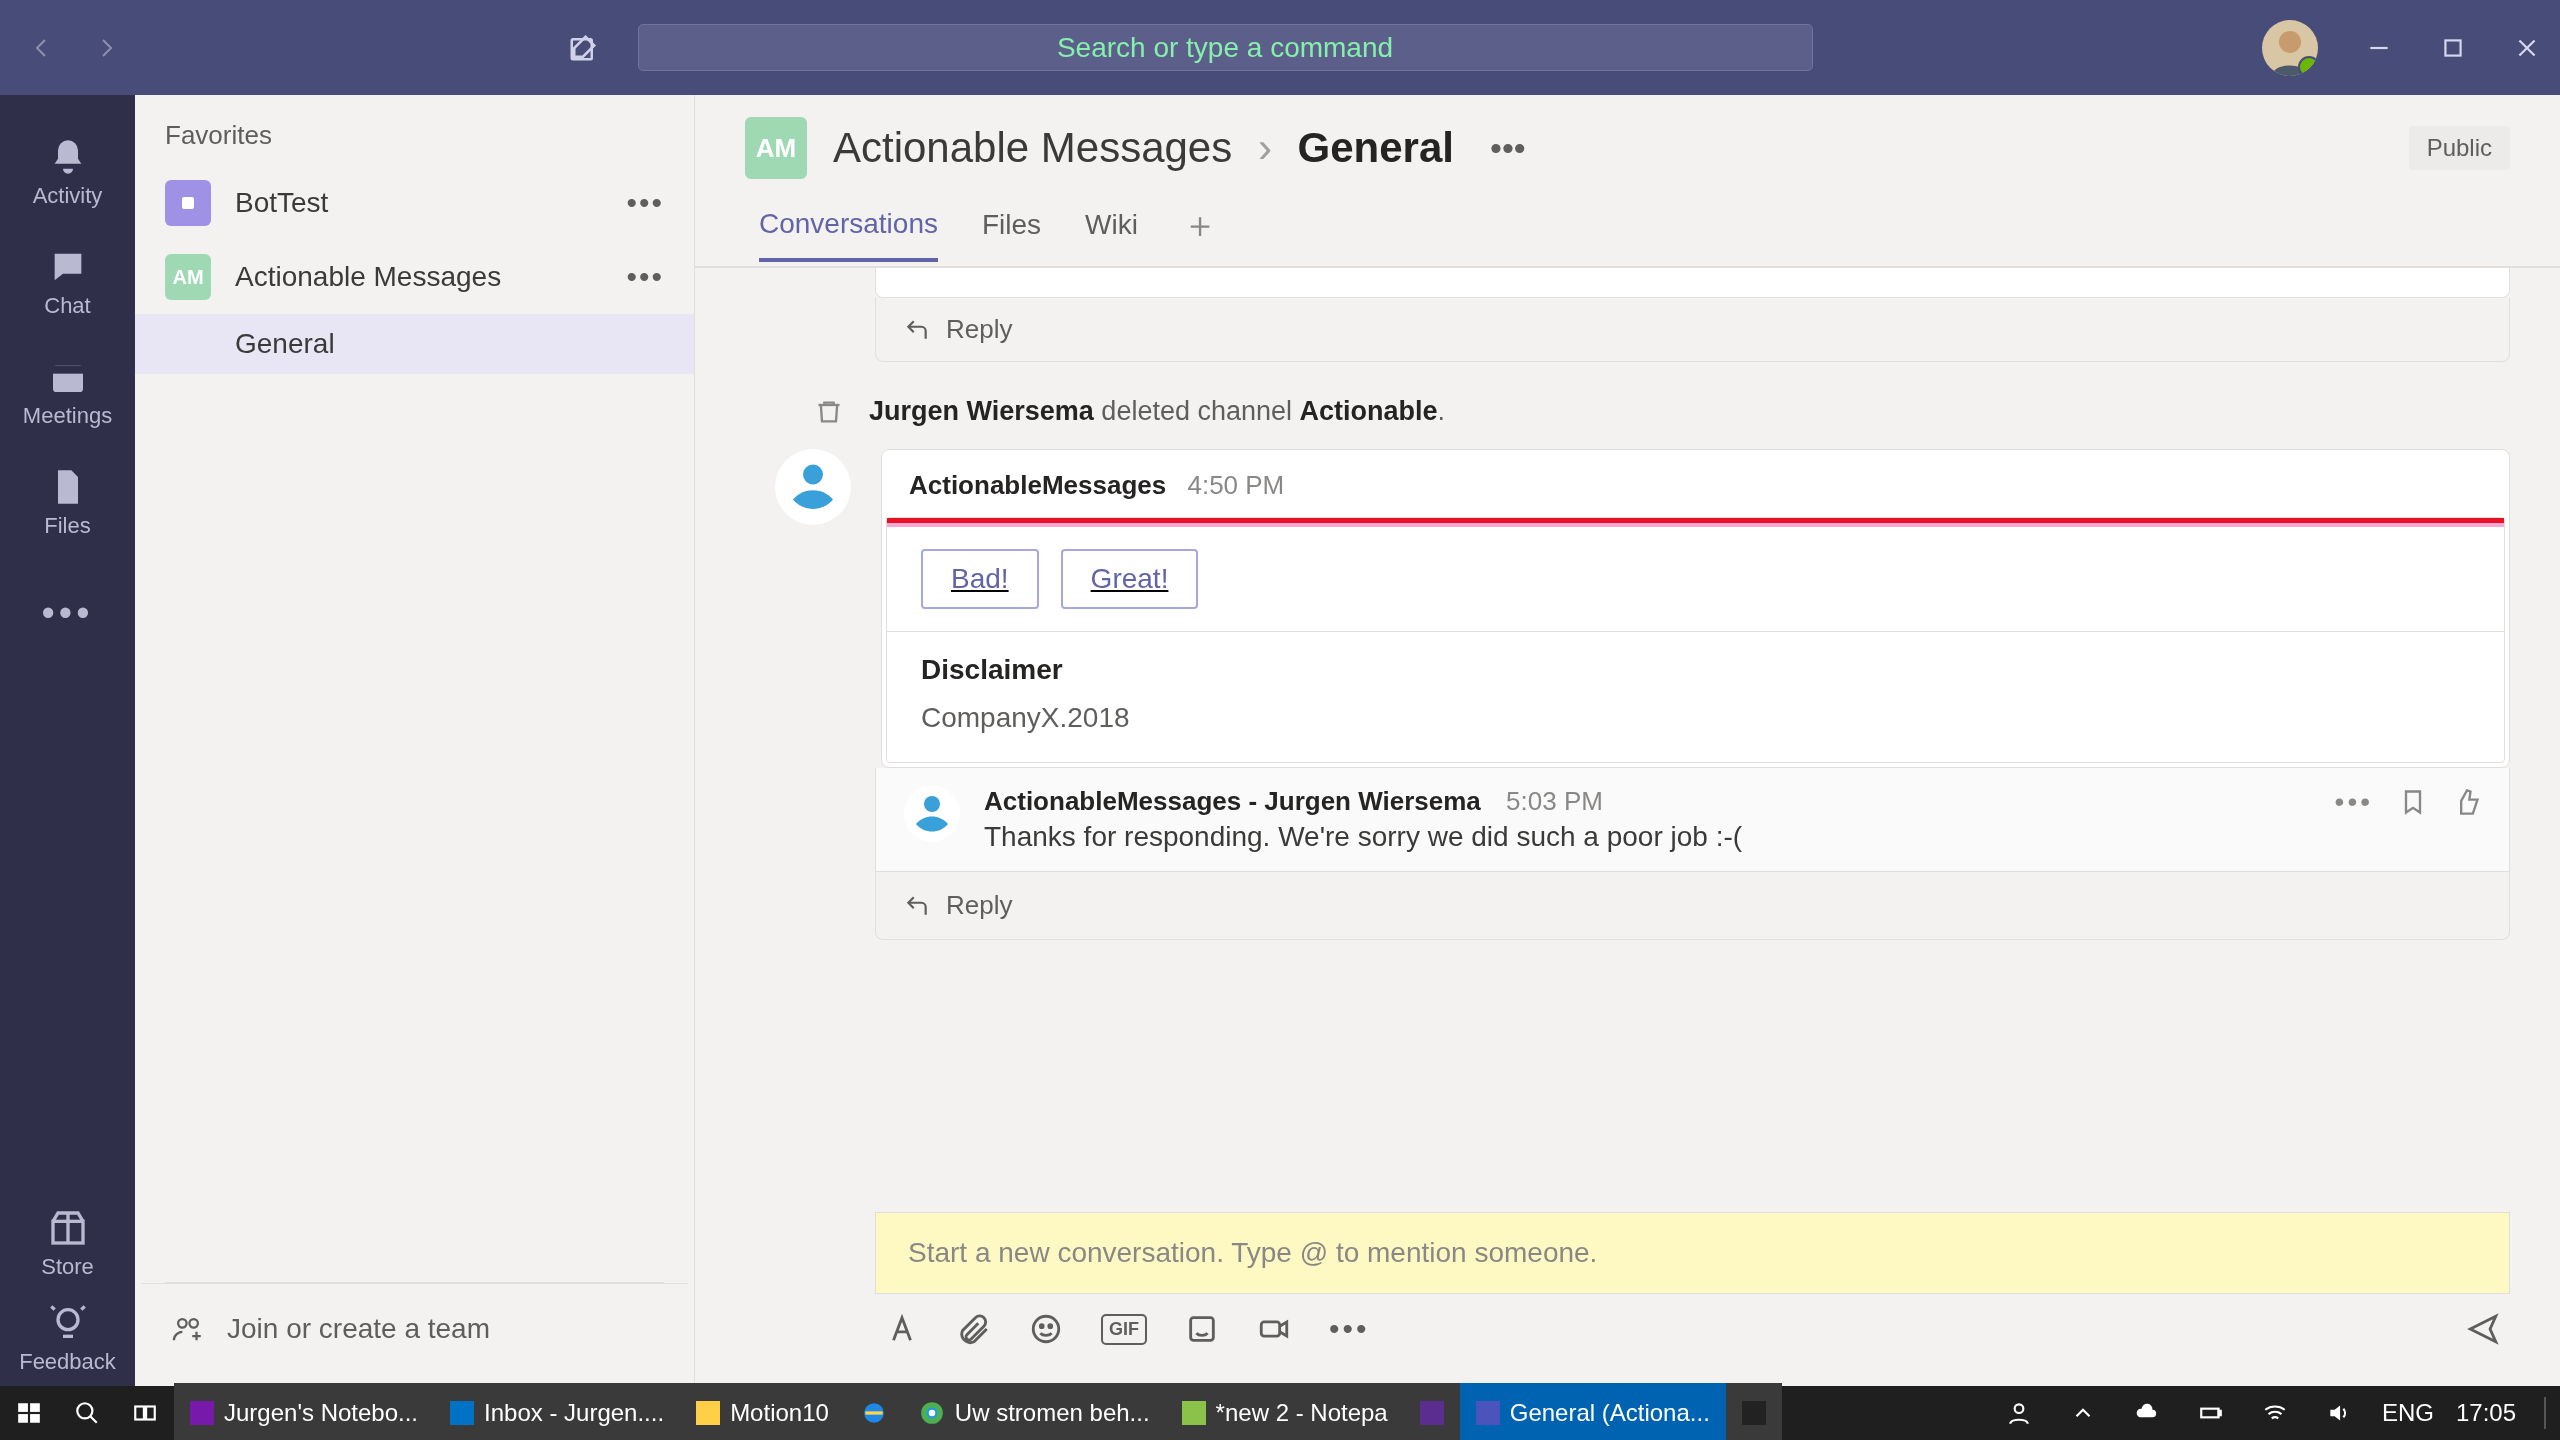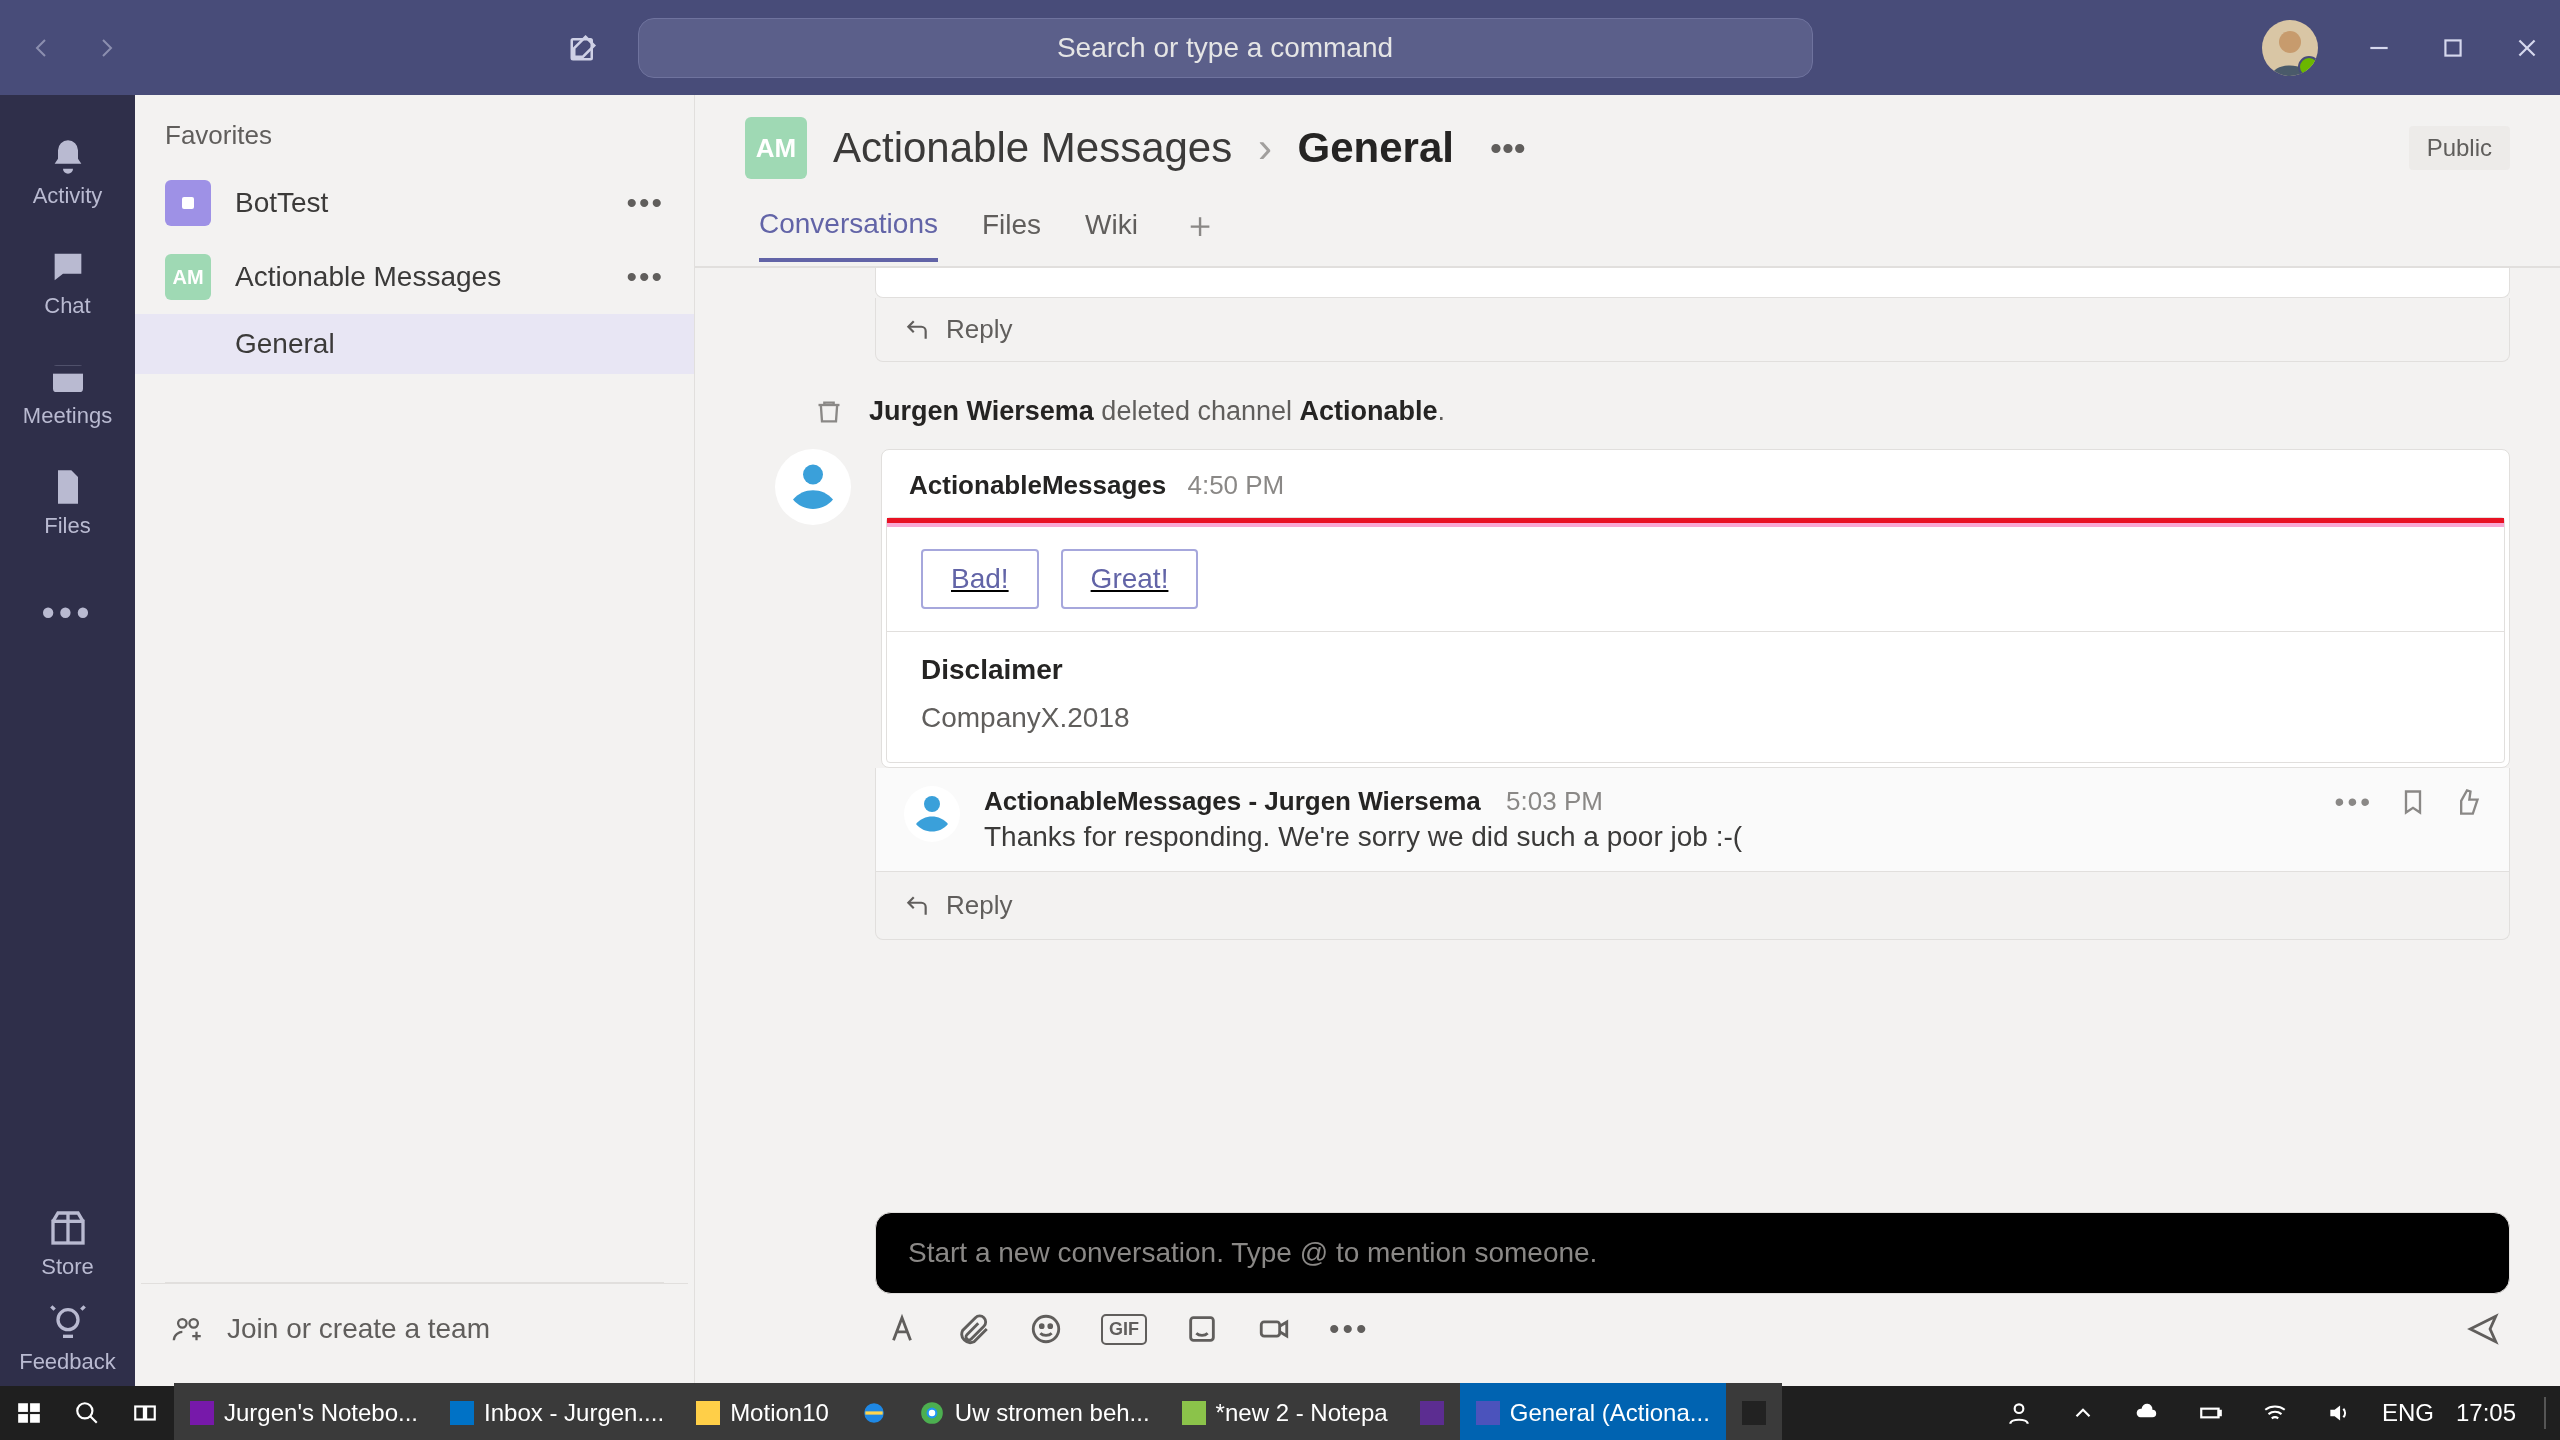--- a/index.html
+++ b/index.html
@@ -7,23 +7,23 @@
 
   
   .titlebar {
     height: 95px; background: #484c79; display: flex; align-items: center;
     padding: 0 20px; color: #cfd1e6;
   }
   .nav-arrows { display:flex; gap:40px; margin-left:10px; }
   .nav-arrow { width:24px; height:24px; opacity:.5; cursor:pointer; }
   .compose-icon { margin-left:auto; margin-right:40px; width:30px; height:30px; cursor:pointer; }
   .search-box {
-    width:1175px; height:60px; background:#5b5f8a; border:1px solid #6f739e;
-    border-radius:16px; display:flex; align-items:center; justify-content:center;
-    color:#e5e5e5; font-size:28px;
+    width:1175px; height:47px; background:#5b5f8a; border:1px solid #6f739e;
+    border-radius:5px; display:flex; align-items:center; justify-content:center;
+    color:#86efac; font-size:28px;
   }
   .title-right { margin-left:auto; display:flex; align-items:center; gap:48px; }
   .avatar { width:56px; height:56px; border-radius:50%; background:#d9c6a5; position:relative; overflow:hidden; }
   .avatar::after{content:"";position:absolute;right:-2px;bottom:-2px;width:18px;height:18px;background:#6bb700;border:2px solid #484c79;border-radius:50%;}
   .win-btn { width:26px; height:26px; cursor:pointer; stroke:#d6d8ee; }
 
   
   .app-body { display:flex; height:calc(1440px - 95px - 54px); }
 
   
@@ -97,21 +97,21 @@
   .fu-head{font-size:26px;}
   .fu-head .who{font-weight:700;color:#252423;}
   .fu-head .when{color:#8a8886;margin-left:18px;}
   .fu-text{font-size:28px;color:#3b3a39;margin-top:4px;}
   .fu-icons{display:flex;gap:26px;color:#8a8886;font-size:28px;align-items:center;}
   .fu-icons svg{width:28px;height:28px;stroke:#8a8886;cursor:pointer;}
 
   .reply-bar2 { margin:0 0 40px 130px; padding:18px 28px; font-size:26px; color:#605e5c; display:flex; align-items:center; gap:16px; background:#f3f2f1; border:1px solid #e1dfdd; border-top:none; border-radius:0 0 8px 8px; cursor:text;}
 
   .composer{ margin:0 50px 10px 180px; }
-  .composer-input{ border:1px solid #e1dfdd; background:#000000; border-radius:16px; padding:24px 32px; font-size:28px; color:#8a8886; cursor:text;}
+  .composer-input{ border:1px solid #e1dfdd; background:#fef9c3; border-radius:0; padding:24px 32px; font-size:28px; color:#8a8886; cursor:text;}
   .composer-tools{display:flex;gap:38px;padding:18px 10px 30px;align-items:center;color:#605e5c;}
   .composer-tools svg{width:34px;height:34px;stroke:#605e5c;cursor:pointer;}
   .composer-tools .gif{border:2px solid #605e5c;border-radius:5px;font-size:18px;font-weight:700;padding:3px 6px;cursor:pointer;}
   .composer-tools .send{margin-left:auto;}
   .composer-tools .dots{font-size:30px;letter-spacing:3px;cursor:pointer;}
 
   
   .taskbar{height:54px;background:#1f1f1f;display:flex;align-items:center;color:#fff;font-size:24px;}
   .tb-btn{height:60px;padding:0 16px;display:flex;align-items:center;gap:10px;cursor:pointer;}
   .tb-btn.active{background:#3a3a3a;}

